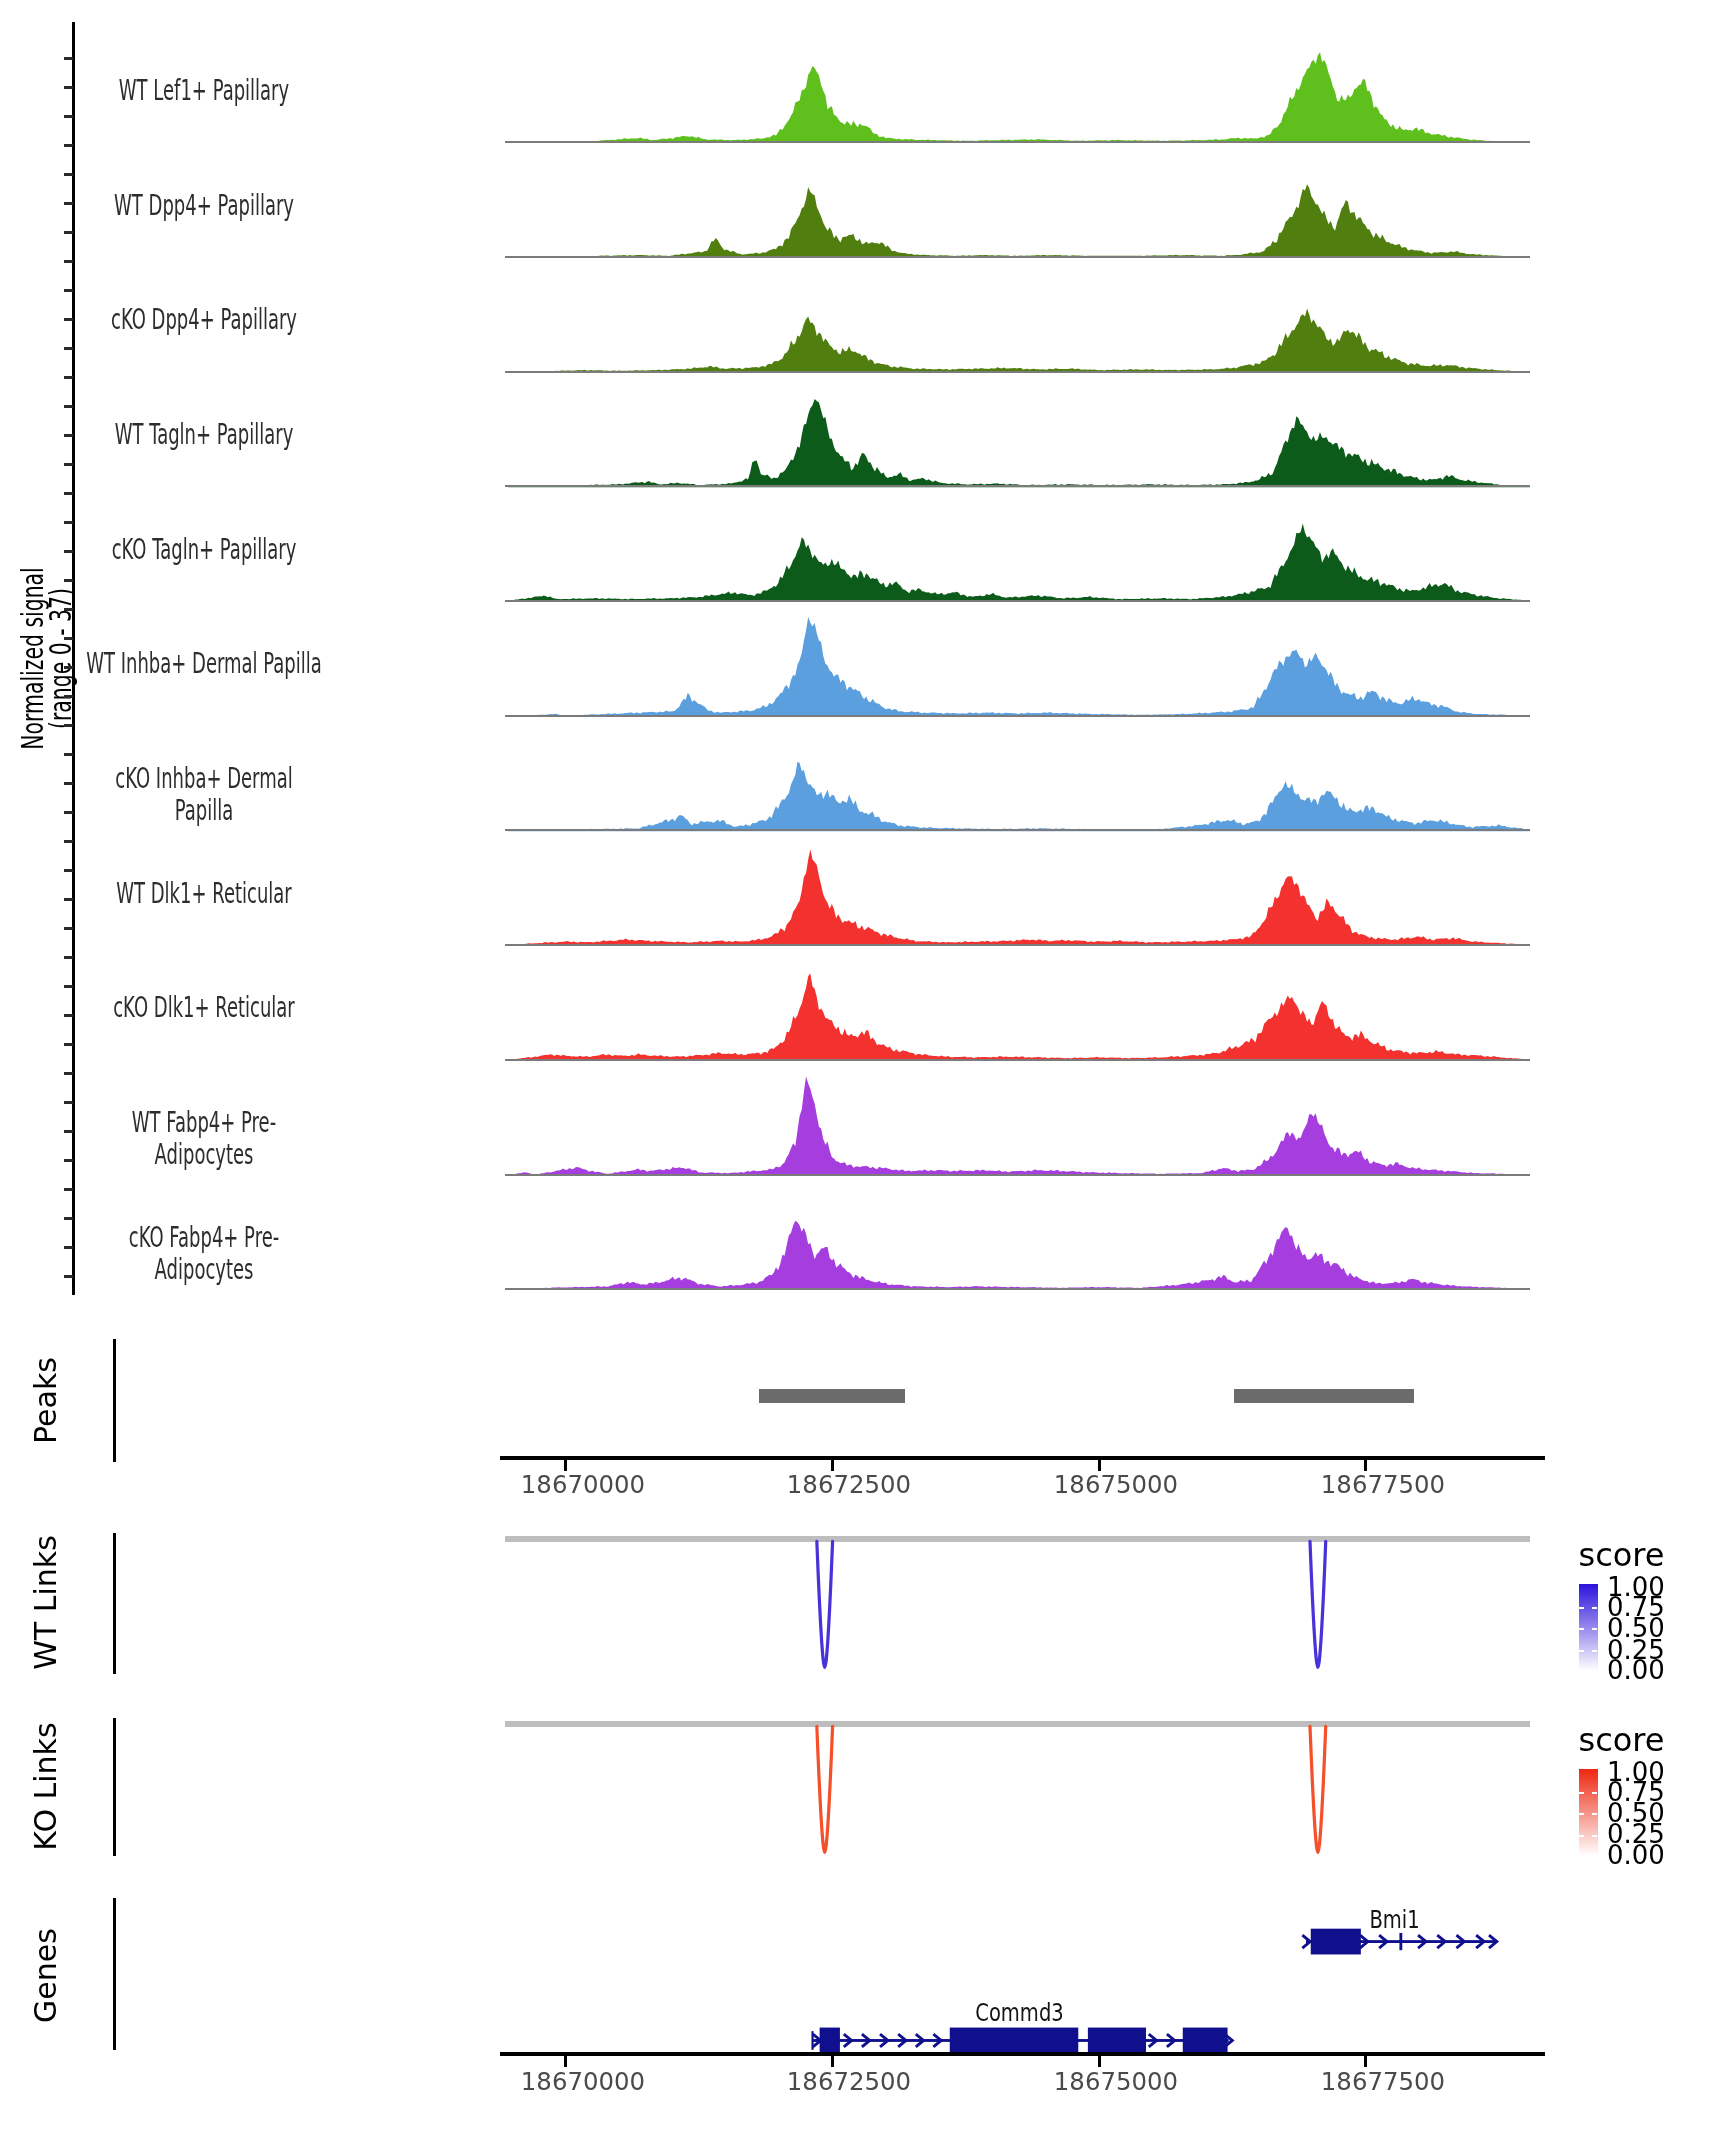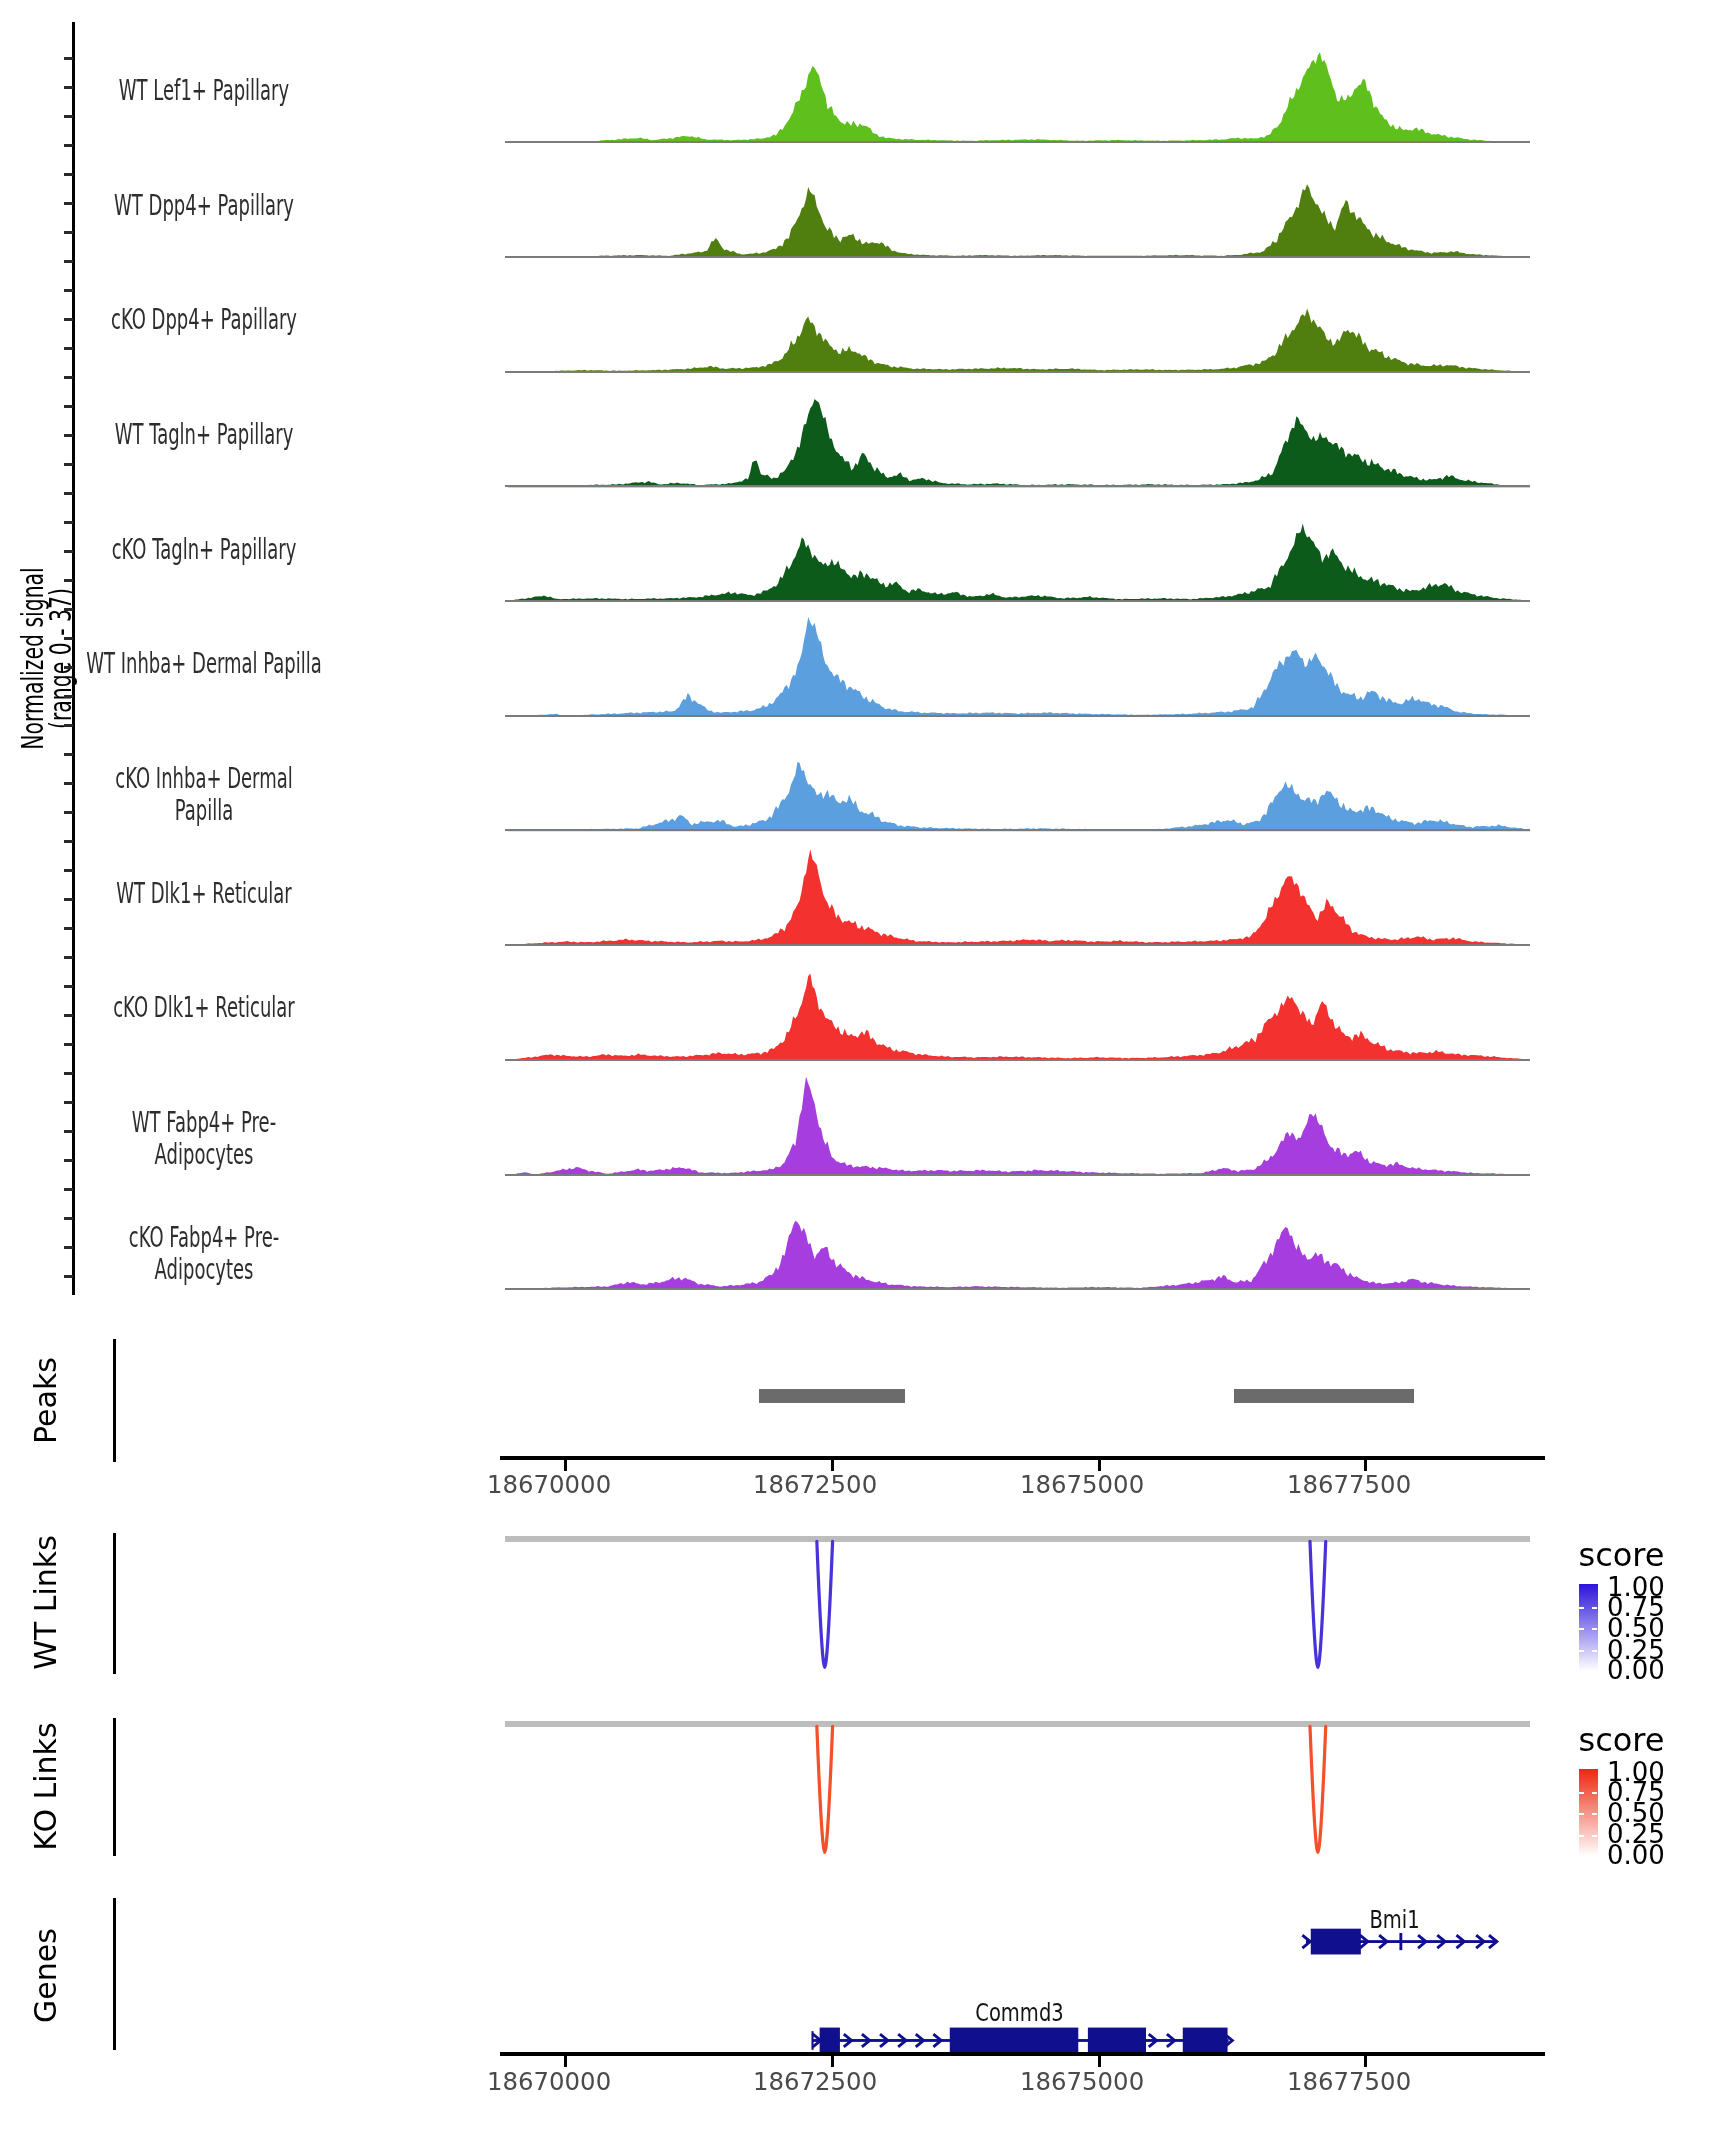--- a/index.html
+++ b/index.html
@@ -9,21 +9,21 @@
         font-size:30px;color:#000;transform:rotate(-90deg) scaleX(0.68);}
   .yaxis-line{position:absolute;left:72px;top:21.5px;width:2.9px;height:1273px;background:#000;}
   .yaxis-ticks{position:absolute;left:64px;top:31px;width:9.3px;height:1262px;
         background:repeating-linear-gradient(to bottom, transparent 0px, transparent 26px, #2a2a2a 26px, #2a2a2a 29px);}
   .tlabel{position:absolute;left:14.3px;width:380px;height:32px;line-height:32px;text-align:center;
         font-size:29px;color:#2d2d2d;transform:scaleX(0.62);}
   .bracket{position:absolute;left:113px;width:2.9px;background:#000;}
   .rot{position:absolute;left:-62px;width:215px;height:33px;line-height:33px;text-align:center;
         font-size:30px;color:#000;transform:rotate(-90deg);}
   .xaxis-line{position:absolute;left:500px;width:1045px;height:3.6px;background:#000;}
-  .xtick{position:absolute;width:158px;text-align:left;font-size:24.4px;color:#4a4a4a;height:27px;line-height:27px;}
+  .xtick{position:absolute;width:158px;text-align:right;font-size:24.4px;color:#4a4a4a;height:27px;line-height:27px;}
   .gray-line{position:absolute;left:505px;width:1025px;height:5.7px;background:#BDBDBD;}
   .legend-title{position:absolute;left:1514px;width:215px;text-align:center;font-size:32px;color:#000;height:36px;line-height:36px;}
   .legend-bar{position:absolute;left:1579px;width:18.6px;height:87px;background:#eee;}
   .legend-val{position:absolute;left:1607px;width:115px;font-size:26px;color:#000;height:27px;line-height:27px;}
   .gene-label{position:absolute;width:143px;text-align:center;font-size:24.4px;color:#141414;
         height:27px;line-height:27px;transform:scaleX(0.8);}
   .axis-title{position:absolute;left:807px;top:2085px;width:430px;text-align:center;font-size:32px;color:#000;height:37px;line-height:37px;}
   .peak-bar{position:absolute;top:1389px;height:14.3px;background:#6B6B6B;}
   .axtick{position:absolute;width:2.9px;height:13px;background:#000;}
   .notch{position:absolute;width:5px;height:2.2px;background:#fff;}

